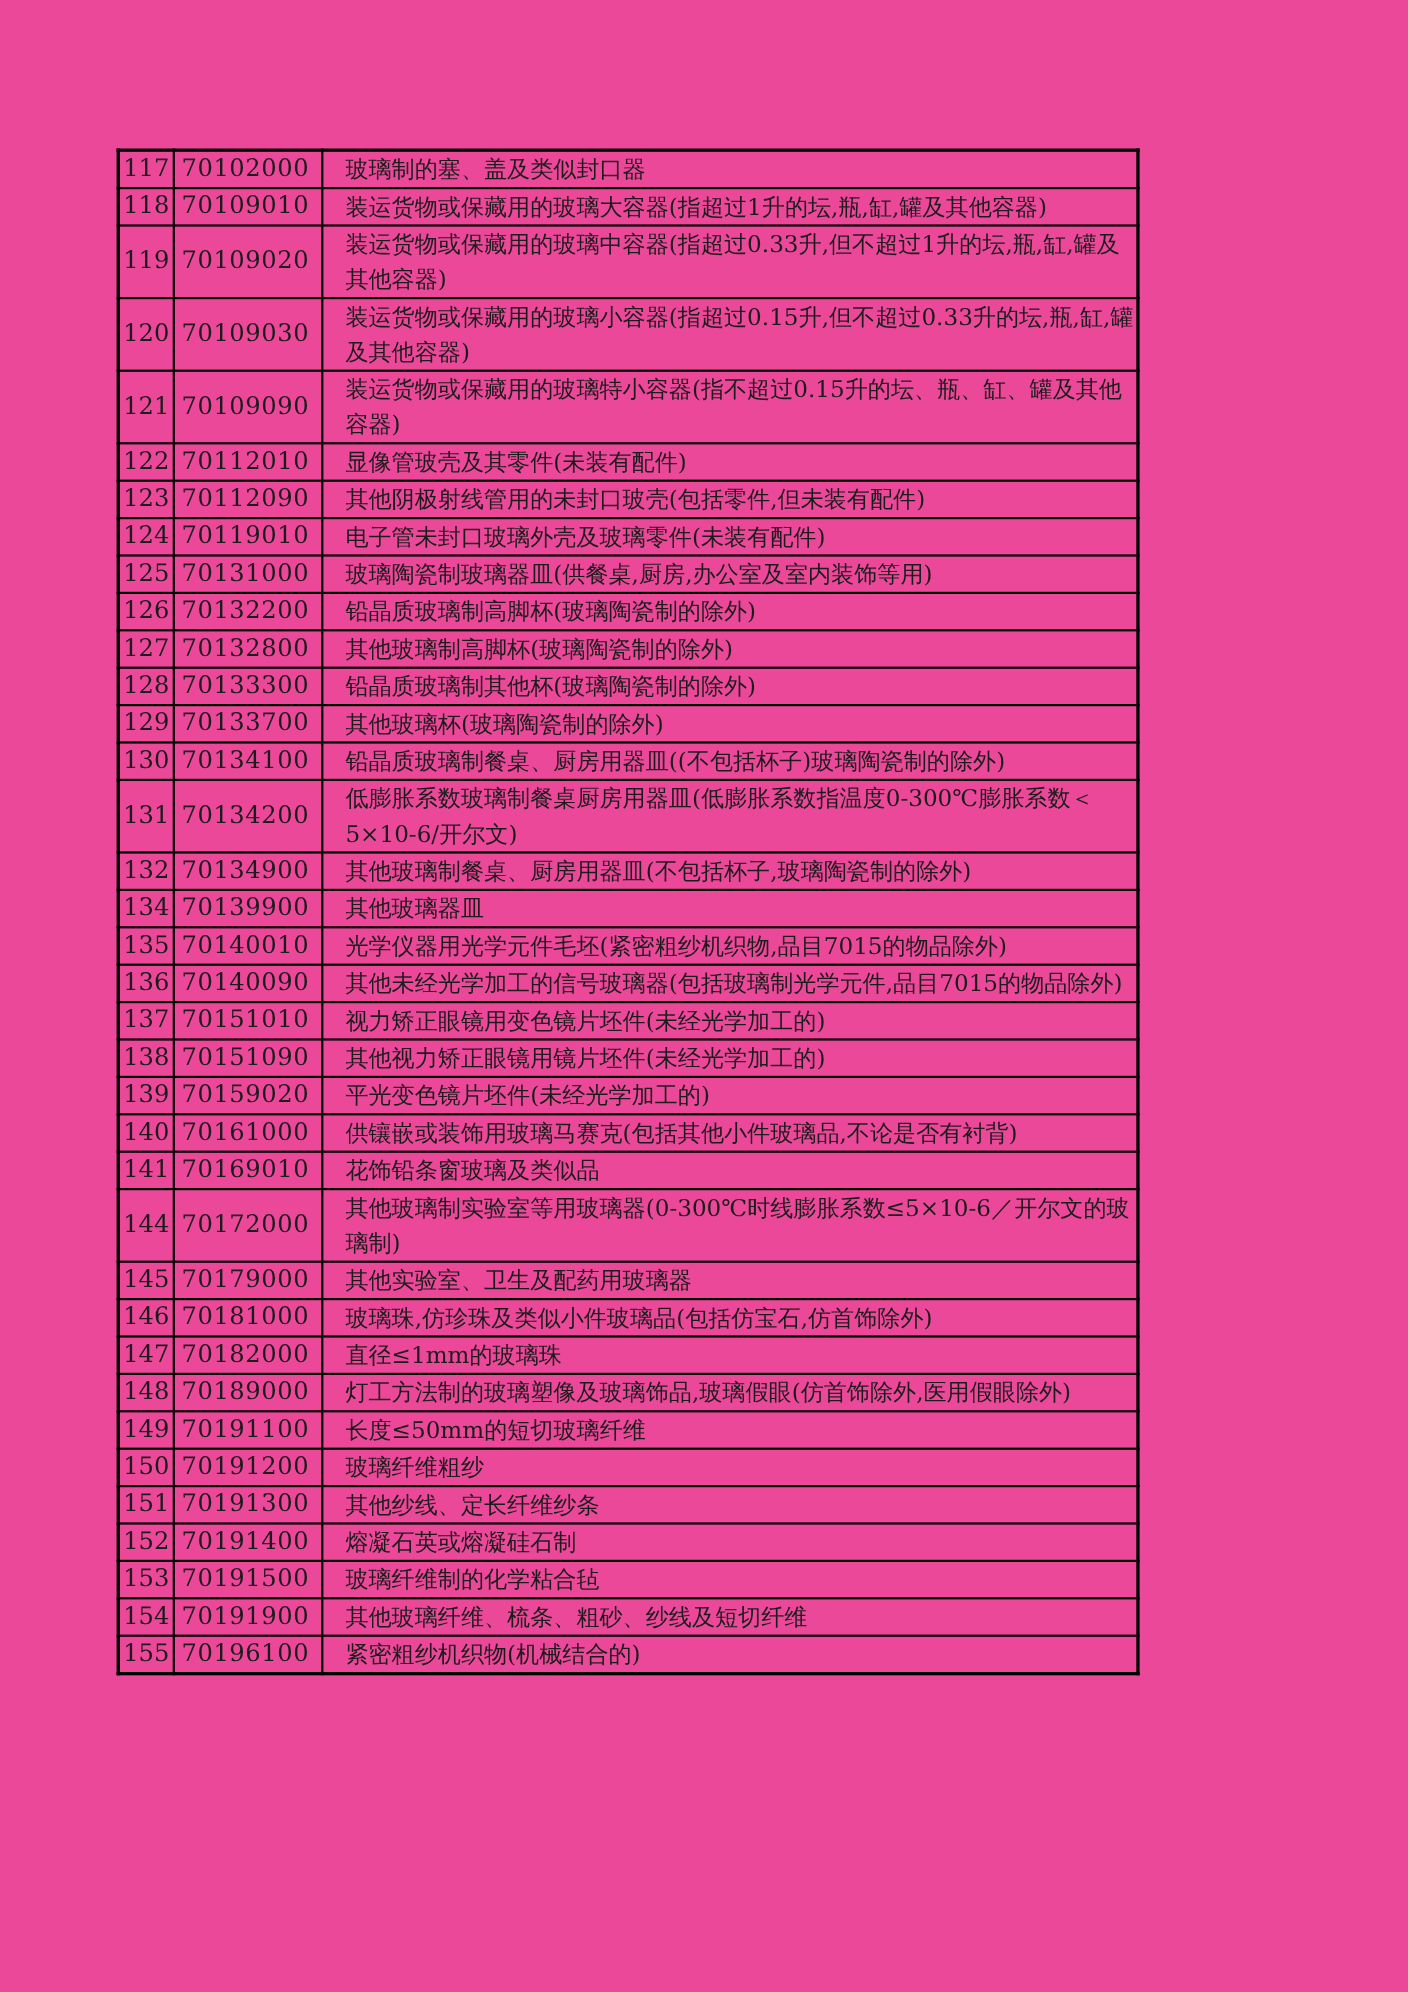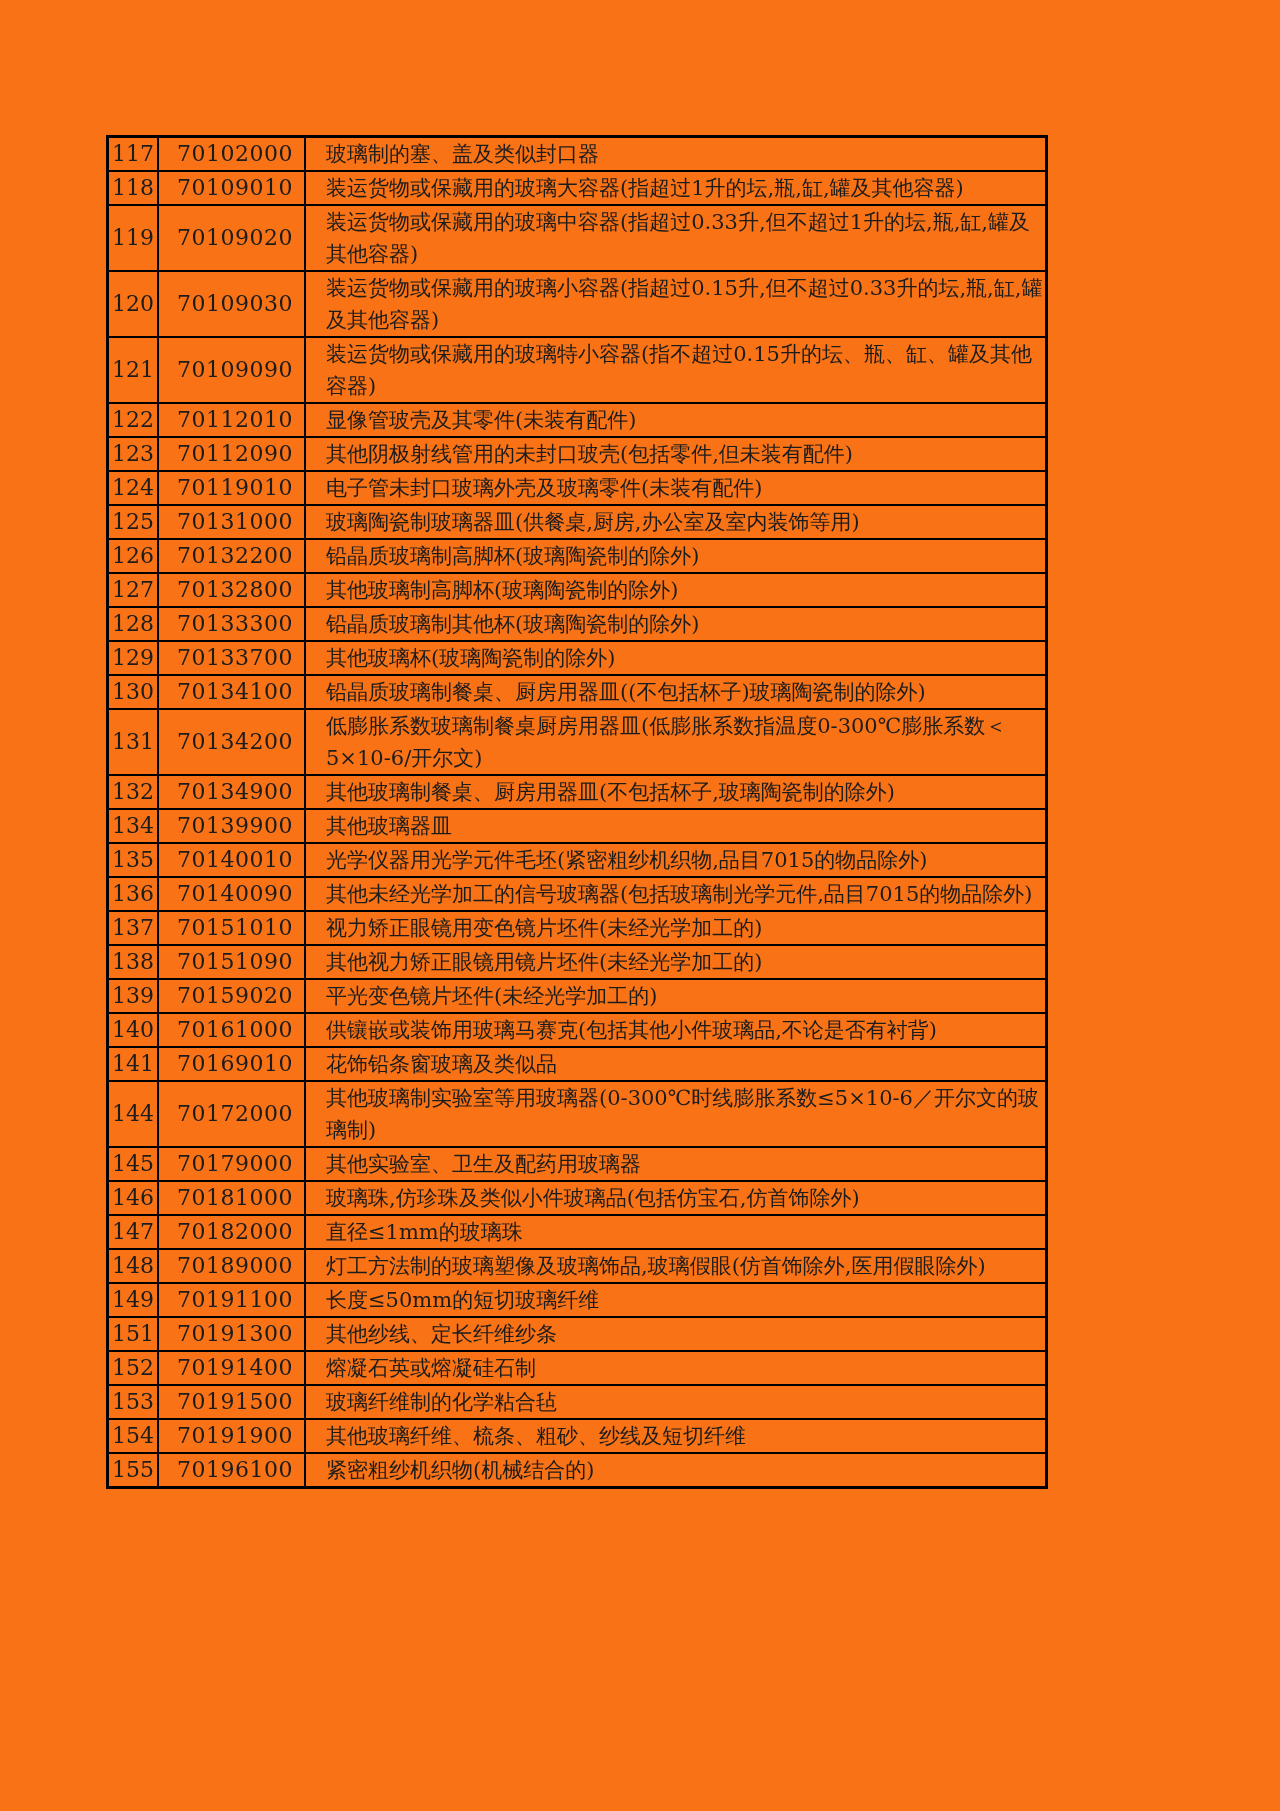--- a/index.html
+++ b/index.html
@@ -9,21 +9,21 @@
   }
   body {
     width: 1280px;
     height: 1811px;
     position: relative;
     font-family: "DejaVu Serif", "Liberation Serif", serif;
   }
   .page {
     position: absolute;
     inset: 0;
-    background: #f97316;
+    background: #ec4899;
   }
   table.hs-table {
     position: absolute;
     left: 106px;
     top: 135px;
     width: 900px;
     border-collapse: collapse;
     table-layout: fixed;
     border: 3px solid #000000;
     color: #1c1c1c;
@@ -36,21 +36,21 @@
     line-height: 32px;
     overflow: hidden;
   }
   table.hs-table td.col-no {
     width: 48px;
     text-align: center;
     font-size: 22px;
   }
   table.hs-table td.col-code {
     width: 127px;
-    padding-left: 18px;
+    padding-left: 6px;
     font-size: 22px;
     letter-spacing: 0.5px;
   }
   table.hs-table td.col-desc {
     width: 717px;
     padding-left: 20px;
     padding-right: 2px;
     margin-left: 24px;
   }
 </style>
@@ -204,20 +204,25 @@
           <td class="col-no">148</td>
           <td class="col-code">70189000</td>
           <td class="col-desc">灯工方法制的玻璃塑像及玻璃饰品,玻璃假眼(仿首饰除外,医用假眼除外)</td>
         </tr>
         <tr>
           <td class="col-no">149</td>
           <td class="col-code">70191100</td>
           <td class="col-desc">长度≤50mm的短切玻璃纤维</td>
         </tr>
         <tr>
+          <td class="col-no">150</td>
+          <td class="col-code">70191200</td>
+          <td class="col-desc">玻璃纤维粗纱</td>
+        </tr>
+        <tr>
           <td class="col-no">151</td>
           <td class="col-code">70191300</td>
           <td class="col-desc">其他纱线、定长纤维纱条</td>
         </tr>
         <tr>
           <td class="col-no">152</td>
           <td class="col-code">70191400</td>
           <td class="col-desc">熔凝石英或熔凝硅石制</td>
         </tr>
         <tr>

